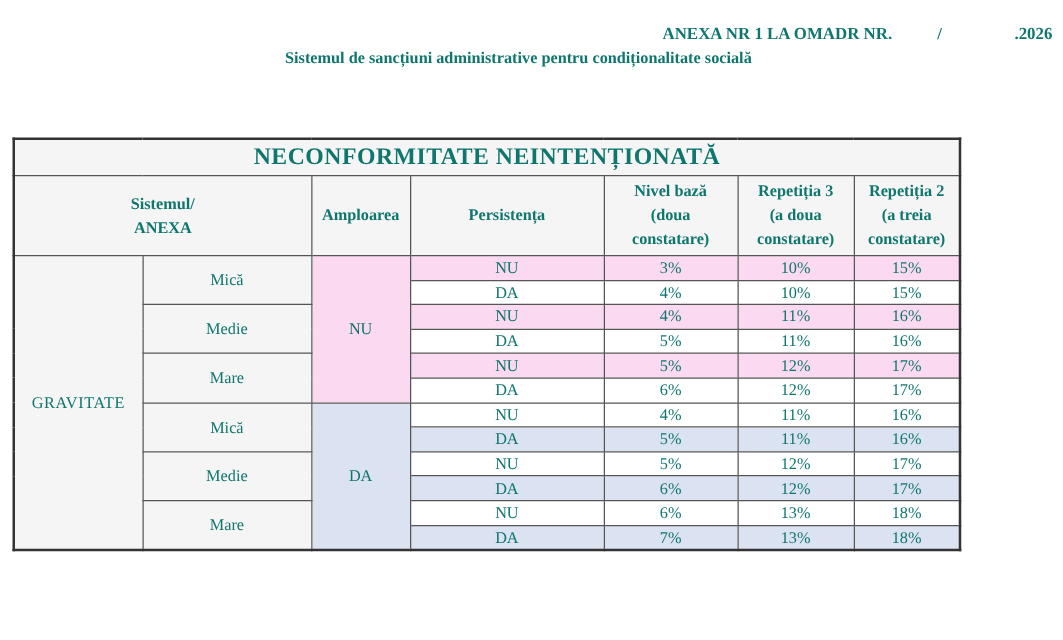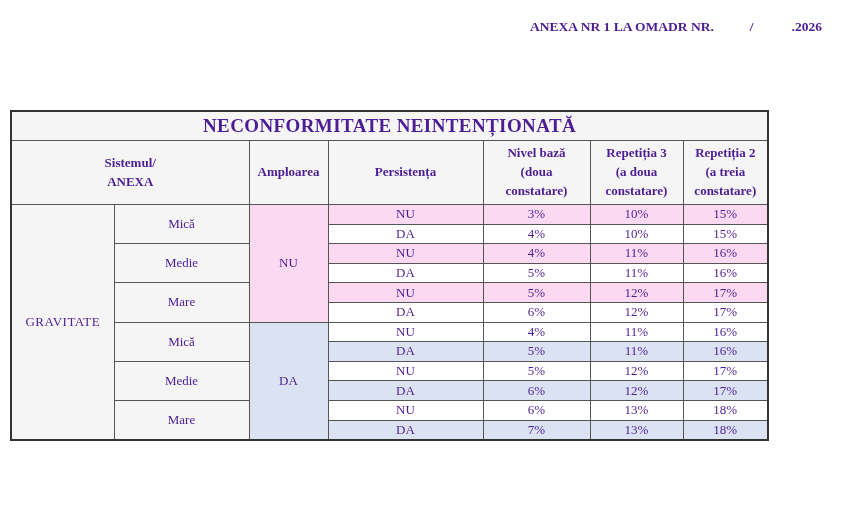--- a/index.html
+++ b/index.html
@@ -2,35 +2,35 @@
 <html><head>
 <meta charset="utf-8">
 <style>
   html, body { margin: 0; padding: 0; background: #ffffff; }
   .page {
     position: relative;
     width: 850px;
     height: 512px;
     background: #ffffff;
     font-family: "Liberation Serif", serif;
-    color: #4c1d95;
+    color: #0f766e;
     overflow: hidden;
   }
   .annex-line {
     position: absolute;
     top: 19px;
     left: 530px;
     font-weight: bold;
     font-size: 13.5px;
     white-space: nowrap;
     display: flex;
     align-items: baseline;
   }
   .annex-line .slash { margin-left: 36px; }
-  .annex-line .year  { margin-left: 38px; }
+  .annex-line .year  { margin-left: 58px; }
   .doc-title {
     position: absolute;
     top: 38px;
     left: 228px;
     font-weight: bold;
     font-size: 13px;
     white-space: nowrap;
   }
   table.sanctions {
     position: absolute;
@@ -79,20 +79,21 @@
 <body>
 
 <div class="page">
 
   <div class="annex-line">
     <span class="label">ANEXA NR 1 LA OMADR NR.</span>
     <span class="slash">/</span>
     <span class="year">.2026</span>
   </div>
 
+  <div class="doc-title">Sistemul de sancțiuni administrative pentru condiționalitate socială</div>
 
   <table class="sanctions">
     <colgroup>
       <col style="width:103px">
       <col style="width:135px">
       <col style="width:79px">
       <col style="width:155px">
       <col style="width:107px">
       <col style="width:93px">
       <col style="width:85px">

